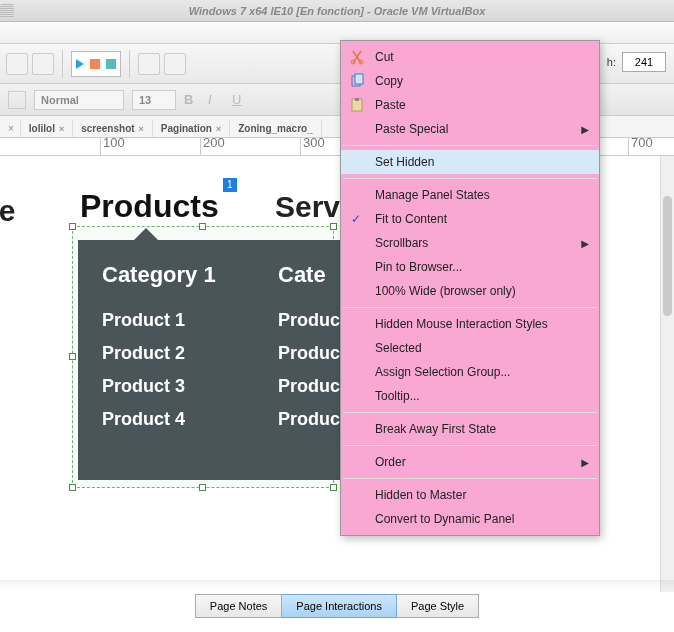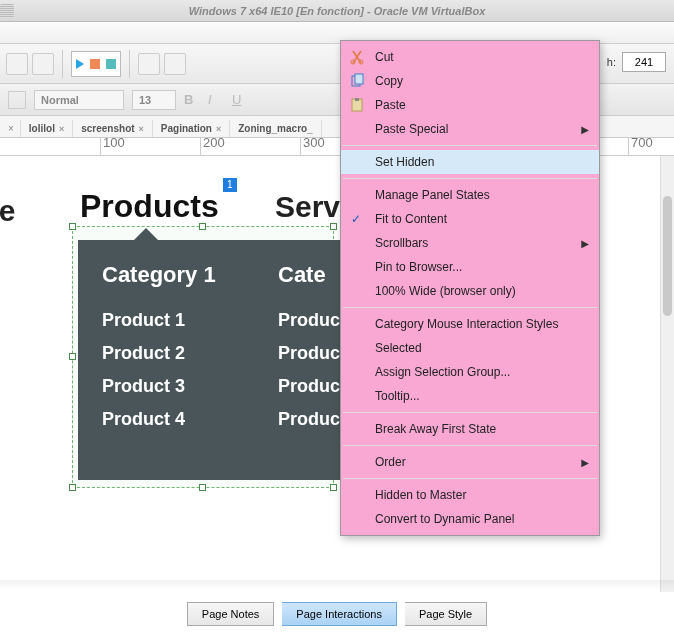--- a/index.html
+++ b/index.html
@@ -57,21 +57,21 @@
 .context-menu .mi { height:24px; display:flex; align-items:center; padding:0 28px 0 34px; position:relative; white-space:nowrap;}
 .context-menu .mi.highlight { background:#d6e9f8; }
 .context-menu .sep { height:1px; background:#ddd; margin:4px 2px;}
 .context-menu .arrow { position:absolute; right:10px; font-size:10px; color:#333;}
 .context-menu .chk { position:absolute; left:10px; font-size:12px; color:#1a5fb4;}
 .context-menu .ico { position:absolute; left:8px; width:16px; height:16px; }
 
 
 .bottom-strip { position:absolute; bottom:6px; left:0; right:0; height:46px;}
 .bottom-strip .shadow { height:10px; background:linear-gradient(rgba(0,0,0,0.05),transparent);}
-.bottom-tabs { display:flex; justify-content:center; gap:8px; margin-top:12px;}
+.bottom-tabs { display:flex; justify-content:center; gap:0; margin-top:4px;}
 .bottom-tabs .bt { font-size:11px; padding:5px 14px; background:linear-gradient(#f6f6f6,#e7e7e7); border:1px solid #aaa; cursor:default;}
 .bottom-tabs .bt.active { background:linear-gradient(#cfe6fb,#a9d2f5); border-color:#6fa8da;}
 .bottom-tabs .bt + .bt { border-left:none;}
 
 .icon-play{width:0;height:0;border-left:8px solid #2aa3e0;border-top:5px solid transparent;border-bottom:5px solid transparent;display:inline-block;}
 .icon-sq{width:10px;height:10px;background:#e85; display:inline-block;}
 .icon-sq2{width:10px;height:10px;background:#5bb; display:inline-block;}
 </style>
 </head>
 <body>
@@ -215,21 +215,21 @@
     <span class="arrow">▶</span>
   </div>
   <div class="mi">
       <span>Pin to Browser...</span>
     </div>
   <div class="mi">
       <span>100% Wide (browser only)</span>
     </div>
   <div class="sep"></div>
   <div class="mi">
-      <span>Category Mouse Interaction Styles</span>
+      <span>Hidden Mouse Interaction Styles</span>
     </div>
   <div class="mi">
       <span>Selected</span>
     </div>
   <div class="mi">
       <span>Assign Selection Group...</span>
     </div>
   <div class="mi">
       <span>Tooltip...</span>
     </div>

